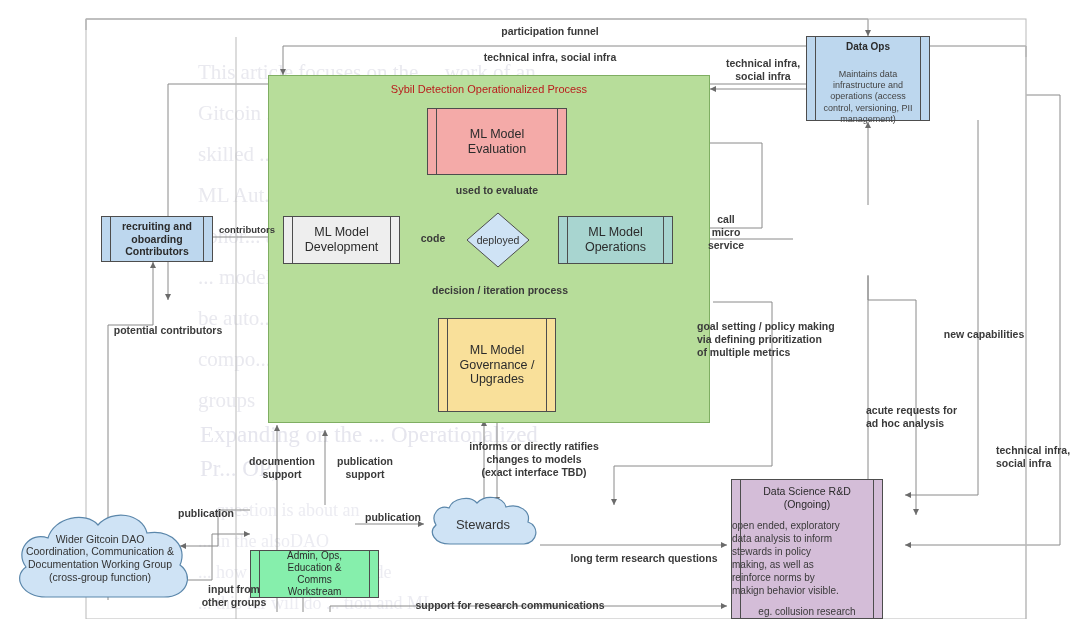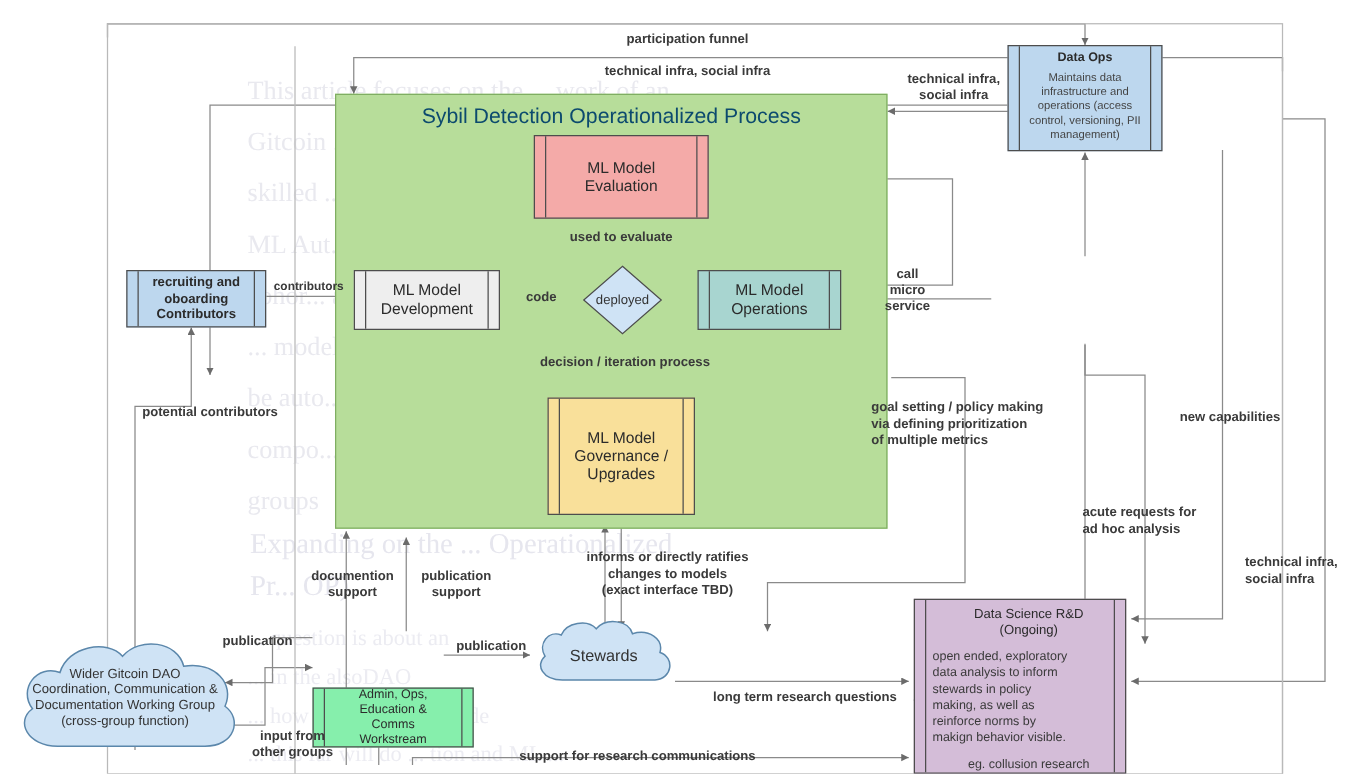--- a/index.html
+++ b/index.html
@@ -27,21 +27,21 @@
   .proc::after{right:8px;}
 
   .lbl{position:absolute;font-weight:bold;font-size:10.5px;color:#3a3a3a;
        line-height:1.25;white-space:pre-line;text-align:center;}
   .lbl.left{text-align:left;}
 
   .cloud{position:absolute;}
   .cloudtext{position:absolute;display:flex;align-items:center;justify-content:center;
              text-align:center;line-height:1.2;}
 
-  .grouptitle{position:absolute;width:100%;text-align:center;font-size:17px;color:#0c4a6e;}
+  .grouptitle{position:absolute;width:100%;text-align:center;font-size:11px;color:#b91c1c;}
 </style>
 </head>
 <body>
 
 <div id="stage">
 
   <div class="bgdoc" style="left:198px;top:52px;font-size:21px;line-height:41px;">This article focuses on the ... work of an
 Gitcoin ... of an
 skilled ... of the issue
 ML Aut... such a new
@@ -152,33 +152,33 @@
   <div class="node proc" style="left:438px;top:318px;width:118px;height:94px;background:#f9e09a;font-size:12.5px;white-space:pre-line;">ML Model
 Governance /
 Upgrades</div>
 
   <div class="node proc" style="left:101px;top:216px;width:112px;height:46px;background:#bdd7ee;font-size:10.5px;font-weight:bold;white-space:pre-line;">recruiting and
 oboarding
 Contributors</div>
 
   <div class="node proc" style="left:806px;top:36px;width:124px;height:85px;background:#bdd7ee;display:block;">
     <div style="font-size:10px;font-weight:bold;text-align:center;margin-top:4px;">Data Ops</div>
-    <div style="font-size:9px;text-align:center;white-space:pre-line;line-height:1.25;margin-top:4px;color:#444;">Maintains data
+    <div style="font-size:9px;text-align:center;white-space:pre-line;line-height:1.25;margin-top:16px;color:#444;">Maintains data
 infrastructure and
 operations (access
 control, versioning, PII
 management)</div>
   </div>
 
   <div class="node proc" style="left:250px;top:506px;width:129px;height:48px;background:#86efac;font-size:10px;white-space:pre-line;margin-top:44px;">Admin, Ops,
 Education &amp;
 Comms
 Workstream</div>
 
-  <div class="node proc" style="left:731px;top:479px;width:170px;height:140px;background:#d4bdd8;display:block;overflow:hidden;padding-left:14px;">
+  <div class="node proc" style="left:731px;top:479px;width:152px;height:140px;background:#d4bdd8;display:block;overflow:hidden;">
     <div style="font-size:10.5px;text-align:center;white-space:pre-line;margin-top:5px;line-height:1.25;">Data Science R&amp;D
 (Ongoing)</div>
     <div style="font-size:10px;text-align:left;white-space:pre-line;line-height:1.3;margin-top:8px;color:#3a3a3a;">open ended, exploratory
 data analysis to inform
 stewards in policy
 making, as well as
 reinforce norms by
 makign behavior visible.</div>
     <div style="font-size:10px;text-align:center;white-space:pre-line;line-height:1.3;margin-top:8px;color:#3a3a3a;">eg. collusion research</div>
   </div>

